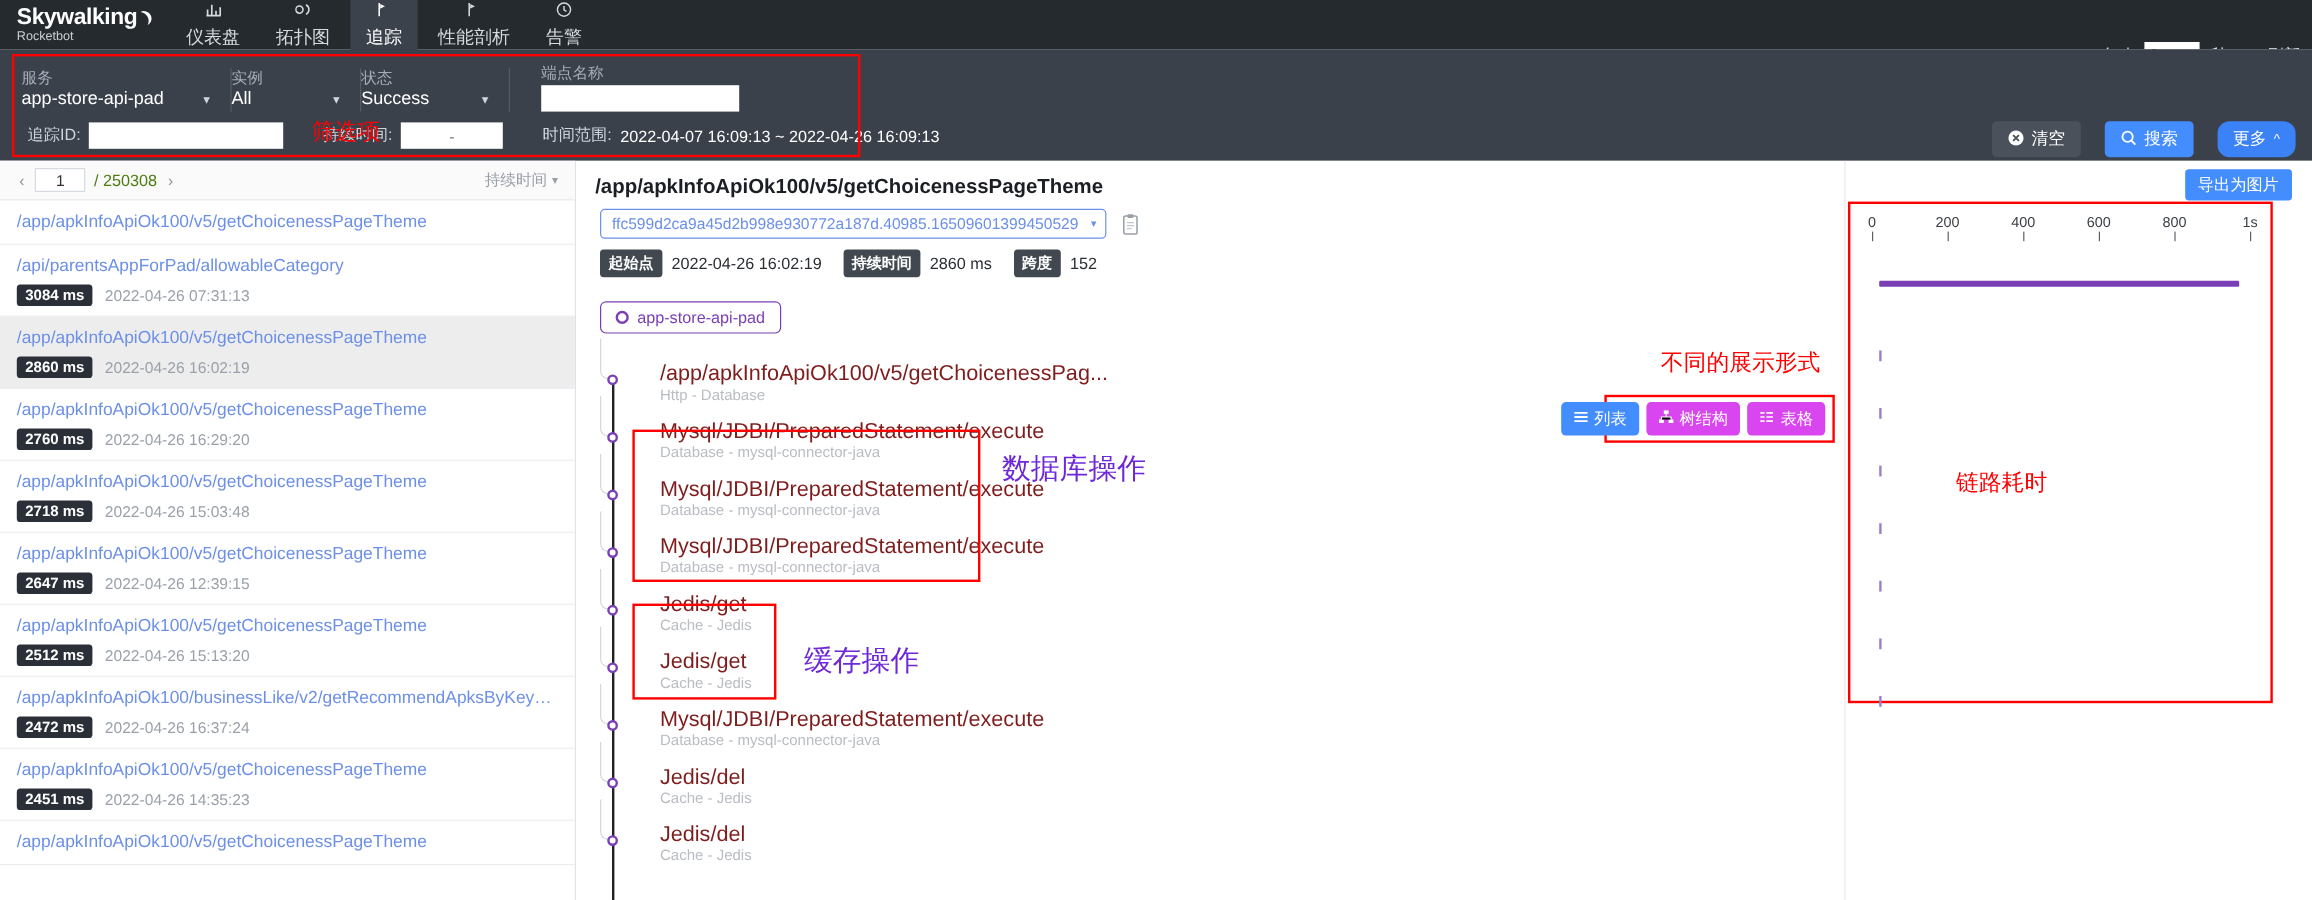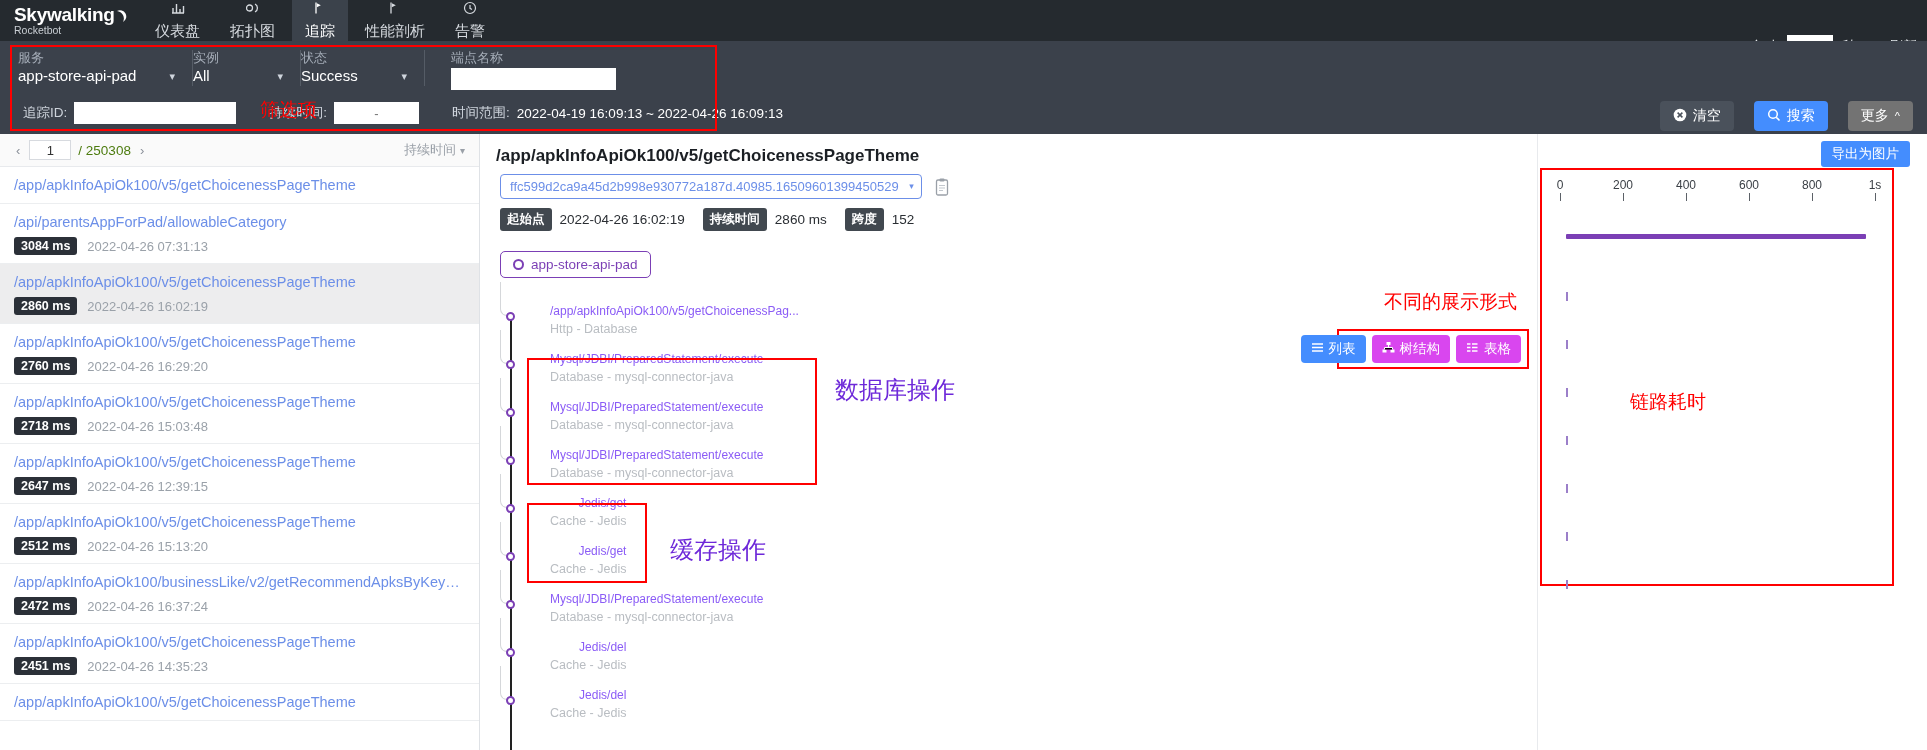--- a/index.html
+++ b/index.html
@@ -47,21 +47,21 @@
   .refresh-ico { width: 15px; height: 15px; display: inline-block; }
 
   
   .filter-panel {
     background: #3b414b; position: relative; height: 93px;
   }
   .filter-outline {
     position: absolute; left: 10px; top: 4px; width: 707px; height: 86px;
     border: 2px solid #ff0000; pointer-events: none; z-index: 6;
   }
-  .filter-row1 { display: flex; align-items: flex-start; padding: 9px 0 0 18px; height: 52px; }
+  .filter-row1 { display: flex; align-items: flex-end; padding: 9px 0 0 18px; height: 52px; }
   .fld {
     position: relative; padding-right: 18px; margin-right: 0;
     border-right: 1px solid #555c66; min-width: 0;
   }
   .fld-label { color: #a5adb8; font-size: 13px; line-height: 16px; }
   .fld-value { color: #fff; font-size: 15px; line-height: 20px; white-space: nowrap; }
   .fld-caret {
     position: absolute; right: 17px; top: 20px; color: #cfd5dd; font-size: 11px;
   }
   .fld.service { width: 175px; }
@@ -96,21 +96,21 @@
   .filter-buttons {
     position: absolute; right: 14px; top: 60px; display: flex; align-items: center; gap: 20px;
   }
   .btn {
     display: inline-flex; align-items: center; gap: 6px; font-size: 14px;
     padding: 6px 13px; border-radius: 4px; cursor: pointer; white-space: nowrap;
     border: none; font-family: "Liberation Sans", sans-serif;
   }
   .btn-clear { background: #4a515b; color: #fff; }
   .btn-search { background: #448dfe; color: #fff; }
-  .btn-more { background: #737373; color: #fff; }
+  .btn-more { background: #3b82f6; color: #fff; border-radius: 10px; }
 
   
   .body-wrap { display: flex; height: 616px; background: #fff; }
 
   
   .trace-list { width: 480px; border-right: 1px solid #dfe2e6; background: #fff; position: relative; }
   .trace-list-header {
     height: 33px; display: flex; align-items: center; background: #fafafa;
     border-bottom: 1px solid #e8eaed; padding: 0 14px; justify-content: space-between;
   }
@@ -175,21 +175,21 @@
   }
   .span-connector {
     position: absolute; left: 20px; top: -18px; width: 11px; height: 34px;
     border-left: 1.5px solid #d5d7da; border-bottom: 1.5px solid #d5d7da;
     border-bottom-left-radius: 7px;
   }
   .span-trunk {
     position: absolute; left: 30px; top: 0; width: 1.5px; background: #222;
   }
   .span-label { position: absolute; left: 70px; top: 2px; }
-  .span-title { color: #8b5cf6; font-size: 12px; line-height: 19px; white-space: nowrap; text-align: right; }
+  .span-title { color: #7f1d1d; font-size: 18px; line-height: 19px; white-space: nowrap; }
   .span-sub { color: #b9bdc2; font-size: 12.5px; line-height: 17px; white-space: nowrap; }
 
   
   .annot-box { position: absolute; border: 2.5px solid #ff0000; pointer-events: none; z-index: 5; }
   .annot-text {
     position: absolute; color: #6d28d9; font-size: 24px; z-index: 6;
     font-family: Liberation Serif, serif; white-space: nowrap;
   }
 
   
@@ -341,21 +341,21 @@
     </div>
 
     <div class="filter-note">筛选项</div>
 
     <div class="filter-row2">
       <span class="f2-label">追踪ID:</span>
       <input class="f2-input traceid" type="text" value="" style="">
       <span class="f2-label">持续时间:</span>
       <input class="f2-input duration" type="text" placeholder="-" style="">
       <span class="f2-label">时间范围:</span>
-      <span class="f2-range">2022-04-19 16:09:13 ~ 2022-04-26 16:09:13</span>
+      <span class="f2-range">2022-04-07 16:09:13 ~ 2022-04-26 16:09:13</span>
     </div>
 
     <div class="filter-buttons">
       <div class="btn btn-clear">
         <span><svg width="14" height="14" viewBox="0 0 14 14">
               <circle cx="7" cy="7" r="6.3" fill="#fff"></circle>
               <path d="M4.6 4.6l4.8 4.8M9.4 4.6l-4.8 4.8" stroke="#4a515b" stroke-width="1.5"></path>
             </svg></span>
         <span>清空</span>
       </div>

